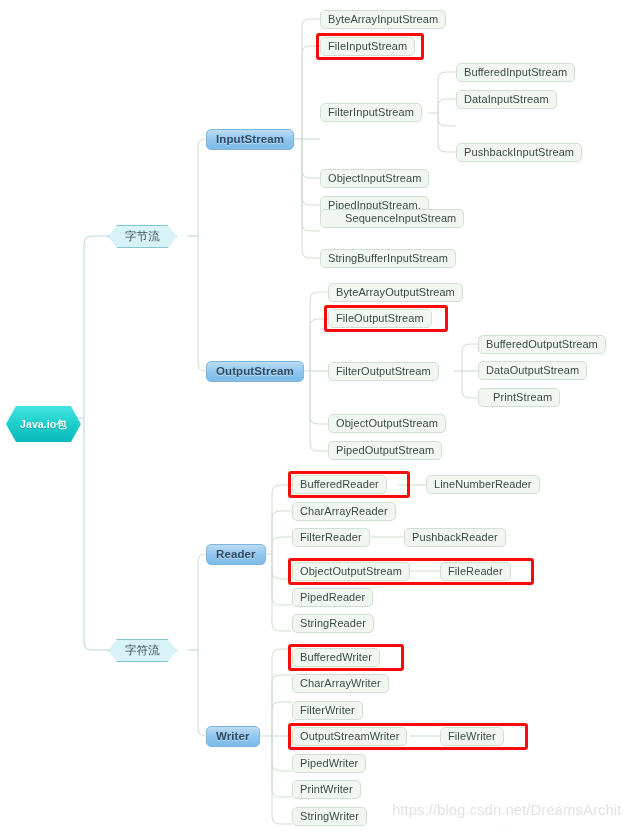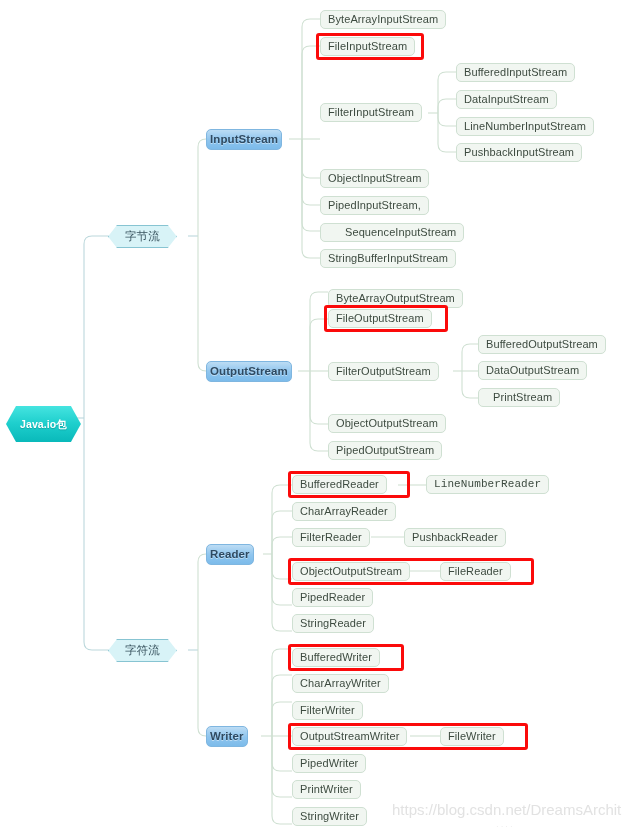--- a/index.html
+++ b/index.html
@@ -46,21 +46,21 @@
   }
   
   .blue {
     background: linear-gradient(to bottom, #bcdcf4 0%, #8fc5ee 52%, #7cbbea 100%);
     border: 1px solid #7fb6e0;
     border-radius: 5px;
     color: #2e4a62;
     font-size: 11.5px;
     font-weight: bold;
     height: 21px;
-    padding: 0 3px;
+    padding: 0 9px;
     text-shadow: 0 1px 0 rgba(255,255,255,.45);
   }
   
   .hex {
     background: #d8f3f7;
     border: 1px solid #87c4d2;
     color: #3a5560;
     font-size: 11.5px;
     height: 23px;
     padding: 0 16px;
@@ -185,46 +185,45 @@
   <div class="node blue" style="left:206px; top:129px;">InputStream</div>
   <div class="node blue" style="left:206px; top:361px;">OutputStream</div>
   <div class="node blue" style="left:206px; top:544px;">Reader</div>
   <div class="node blue" style="left:206px; top:726px;">Writer</div>
 
   <div class="node leaf" style="left:320px; top:10px;">ByteArrayInputStream</div>
   <div class="node leaf" style="left:320px; top:37px;">FileInputStream</div>
   <div class="node leaf" style="left:320px; top:103px;">FilterInputStream</div>
   <div class="node leaf" style="left:320px; top:169px;">ObjectInputStream</div>
   <div class="node leaf" style="left:320px; top:196px;">PipedInputStream,</div>
-  <div class="node leaf" style="left:320px; top:223px;padding-left:24px;">SequenceInputStream</div>
+  <div class="node leaf" style="left:320px; top:209px;padding-left:24px;">SequenceInputStream</div>
   <div class="node leaf" style="left:320px; top:249px;">StringBufferInputStream</div>
 
   <div class="node leaf" style="left:456px; top:63px;">BufferedInputStream</div>
   <div class="node leaf" style="left:456px; top:90px;">DataInputStream</div>
-  <div class="node leaf" style="left:456px; top:117px;">LineNumberInputStream</div>
   <div class="node leaf" style="left:456px; top:143px;">PushbackInputStream</div>
 
-  <div class="node leaf" style="left:328px; top:283px;margin-top:6px;">ByteArrayOutputStream</div>
+  <div class="node leaf" style="left:328px; top:283px;">ByteArrayOutputStream</div>
   <div class="node leaf" style="left:328px; top:309px;">FileOutputStream</div>
   <div class="node leaf" style="left:328px; top:362px;">FilterOutputStream</div>
   <div class="node leaf" style="left:328px; top:414px;">ObjectOutputStream</div>
   <div class="node leaf" style="left:328px; top:441px;">PipedOutputStream</div>
 
   <div class="node leaf" style="left:478px; top:335px;">BufferedOutputStream</div>
   <div class="node leaf" style="left:478px; top:361px;">DataOutputStream</div>
   <div class="node leaf" style="left:478px; top:388px;padding-left:14px;">PrintStream</div>
 
   <div class="node leaf" style="left:292px; top:475px;">BufferedReader</div>
   <div class="node leaf" style="left:292px; top:502px;">CharArrayReader</div>
   <div class="node leaf" style="left:292px; top:528px;">FilterReader</div>
   <div class="node leaf" style="left:292px; top:562px;">ObjectOutputStream</div>
   <div class="node leaf" style="left:292px; top:588px;">PipedReader</div>
   <div class="node leaf" style="left:292px; top:614px;">StringReader</div>
 
-  <div class="node leaf" style="left:426px; top:475px;font-family:Liberation Mono, monospace;">LineNumberReader</div>
+  <div class="node leaf" style="left:426px; top:475px;">LineNumberReader</div>
   <div class="node leaf" style="left:404px; top:528px;">PushbackReader</div>
   <div class="node leaf" style="left:440px; top:562px;">FileReader</div>
 
   <div class="node leaf" style="left:292px; top:648px;">BufferedWriter</div>
   <div class="node leaf" style="left:292px; top:674px;">CharArrayWriter</div>
   <div class="node leaf" style="left:292px; top:701px;">FilterWriter</div>
   <div class="node leaf" style="left:292px; top:727px;">OutputStreamWriter</div>
   <div class="node leaf" style="left:292px; top:754px;">PipedWriter</div>
   <div class="node leaf" style="left:292px; top:780px;">PrintWriter</div>
   <div class="node leaf" style="left:292px; top:807px;">StringWriter</div>

